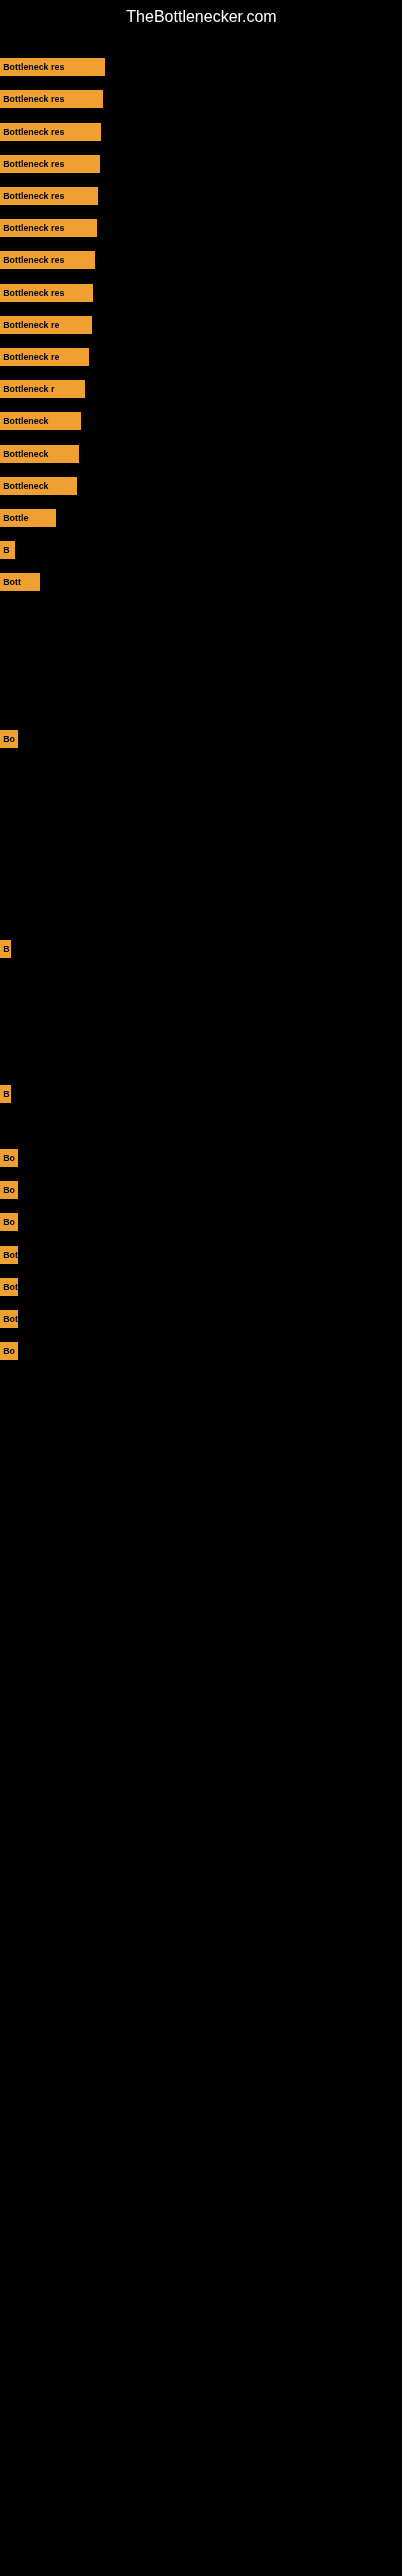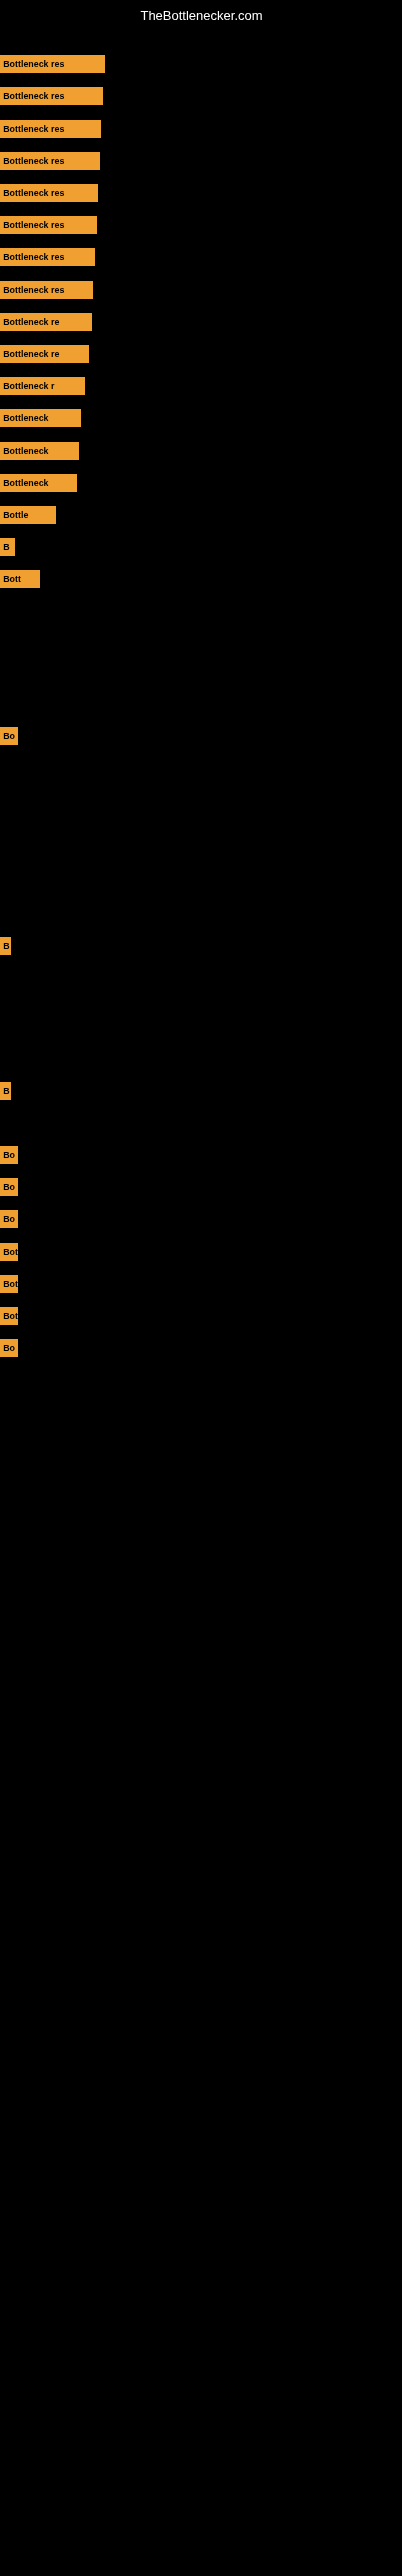--- a/index.html
+++ b/index.html
@@ -6,21 +6,21 @@
     body {
       background: #000;
       font-family: Arial, sans-serif;
       width: 403px;
       min-height: 2576px;
       position: relative;
     }
     .site-title {
       text-align: center;
       color: #fff;
-      font-size: 13px;
+      font-size: 16px;
       padding: 8px 0 4px 0;
     }
     .bar-container {
       position: absolute;
       left: 0;
       display: flex;
       align-items: center;
     }
     .bar-label {
       background: #f0a030;

